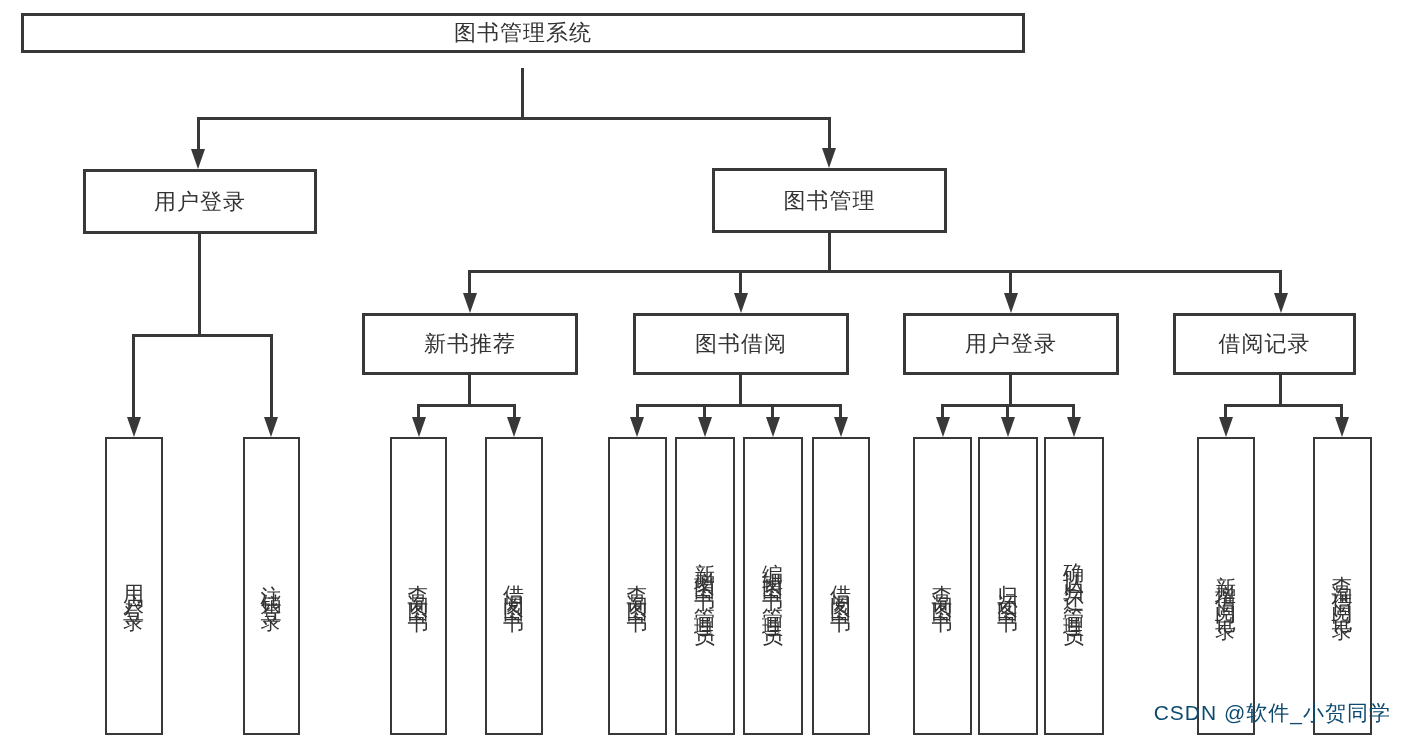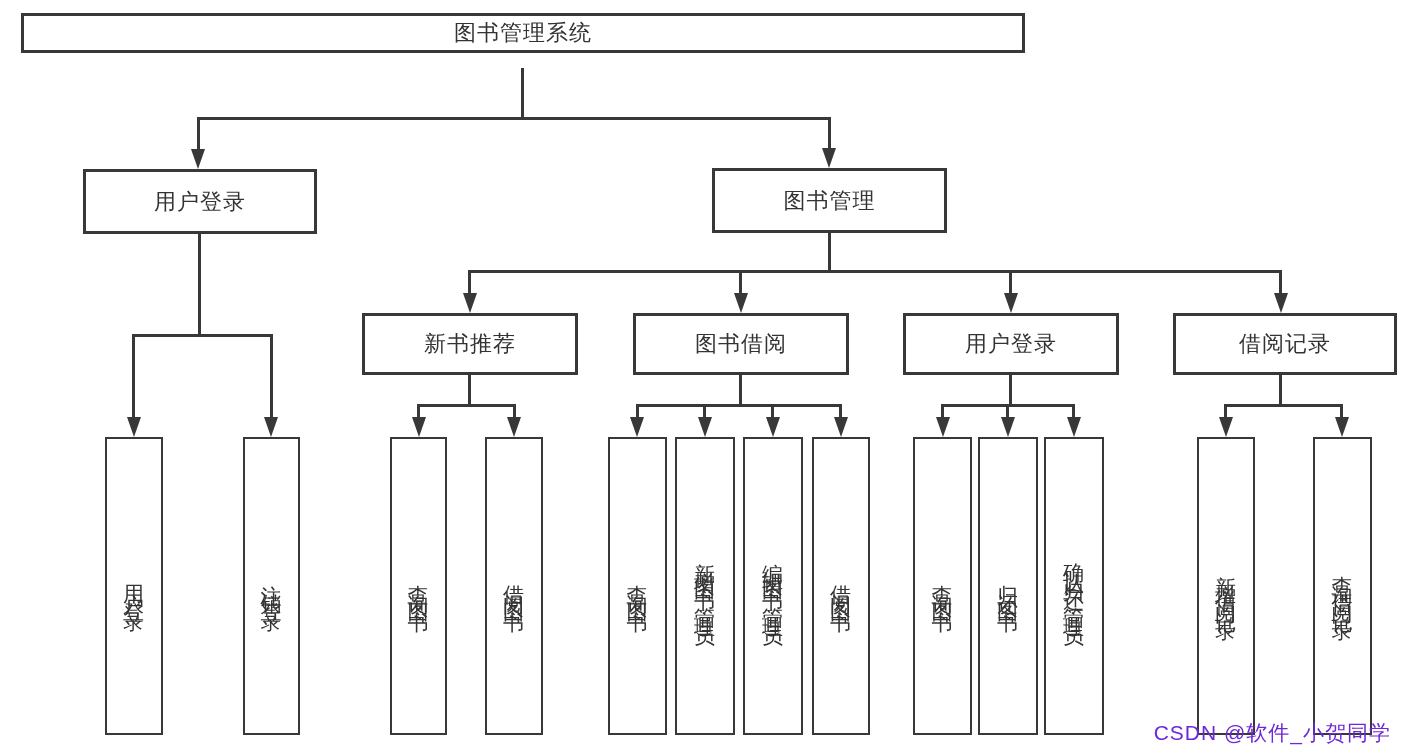--- a/index.html
+++ b/index.html
@@ -28,22 +28,22 @@
   }
   
   .hline{position:absolute;height:3px;background:#383838;}
   .vline{position:absolute;width:3px;background:#383838;}
   .arrow{
     position:absolute;width:0;height:0;
     border-left:7px solid transparent;border-right:7px solid transparent;
     border-top:20px solid #383838;
   }
   .watermark{
-    position:absolute;right:14px;bottom:0;z-index:9;
-    font-size:21px;color:#6d28d9;letter-spacing:1px;
+    position:absolute;right:14px;bottom:20px;z-index:9;
+    font-size:21px;color:#0c4a6e;letter-spacing:1px;
   }
 </style>
 </head>
 <body>
 
 <div class="stage">
 
   <div class="box" style="left:21px;top:13px;width:1004px;height:40px;">
     <span>图书管理系统</span>
   </div>
@@ -82,21 +82,21 @@
 
   <div class="box" style="left:633px;top:313px;width:216px;height:62px;">
     <span>图书借阅</span>
   </div>
   <div class="box" style="left:362px;top:313px;width:216px;height:62px;">
     <span>新书推荐</span>
   </div>
   <div class="box" style="left:903px;top:313px;width:216px;height:62px;">
     <span>用户登录</span>
   </div>
-  <div class="box" style="left:1173px;top:313px;width:224px;height:62px;">
+  <div class="box" style="left:1173px;top:313px;width:183px;height:62px;">
     <span>借阅记录</span>
   </div>
 
   <div class="vline" style="left:468px;top:375px;height:32px;"></div>
   <div class="hline" style="left:417px;top:404px;width:99px;"></div>
   <div class="vline" style="left:417px;top:404px;height:25px;"></div>
   <div class="arrow" style="left:412px;top:417px;"></div>
   <div class="vline" style="left:513px;top:404px;height:25px;"></div>
   <div class="arrow" style="left:507px;top:417px;"></div>
 

